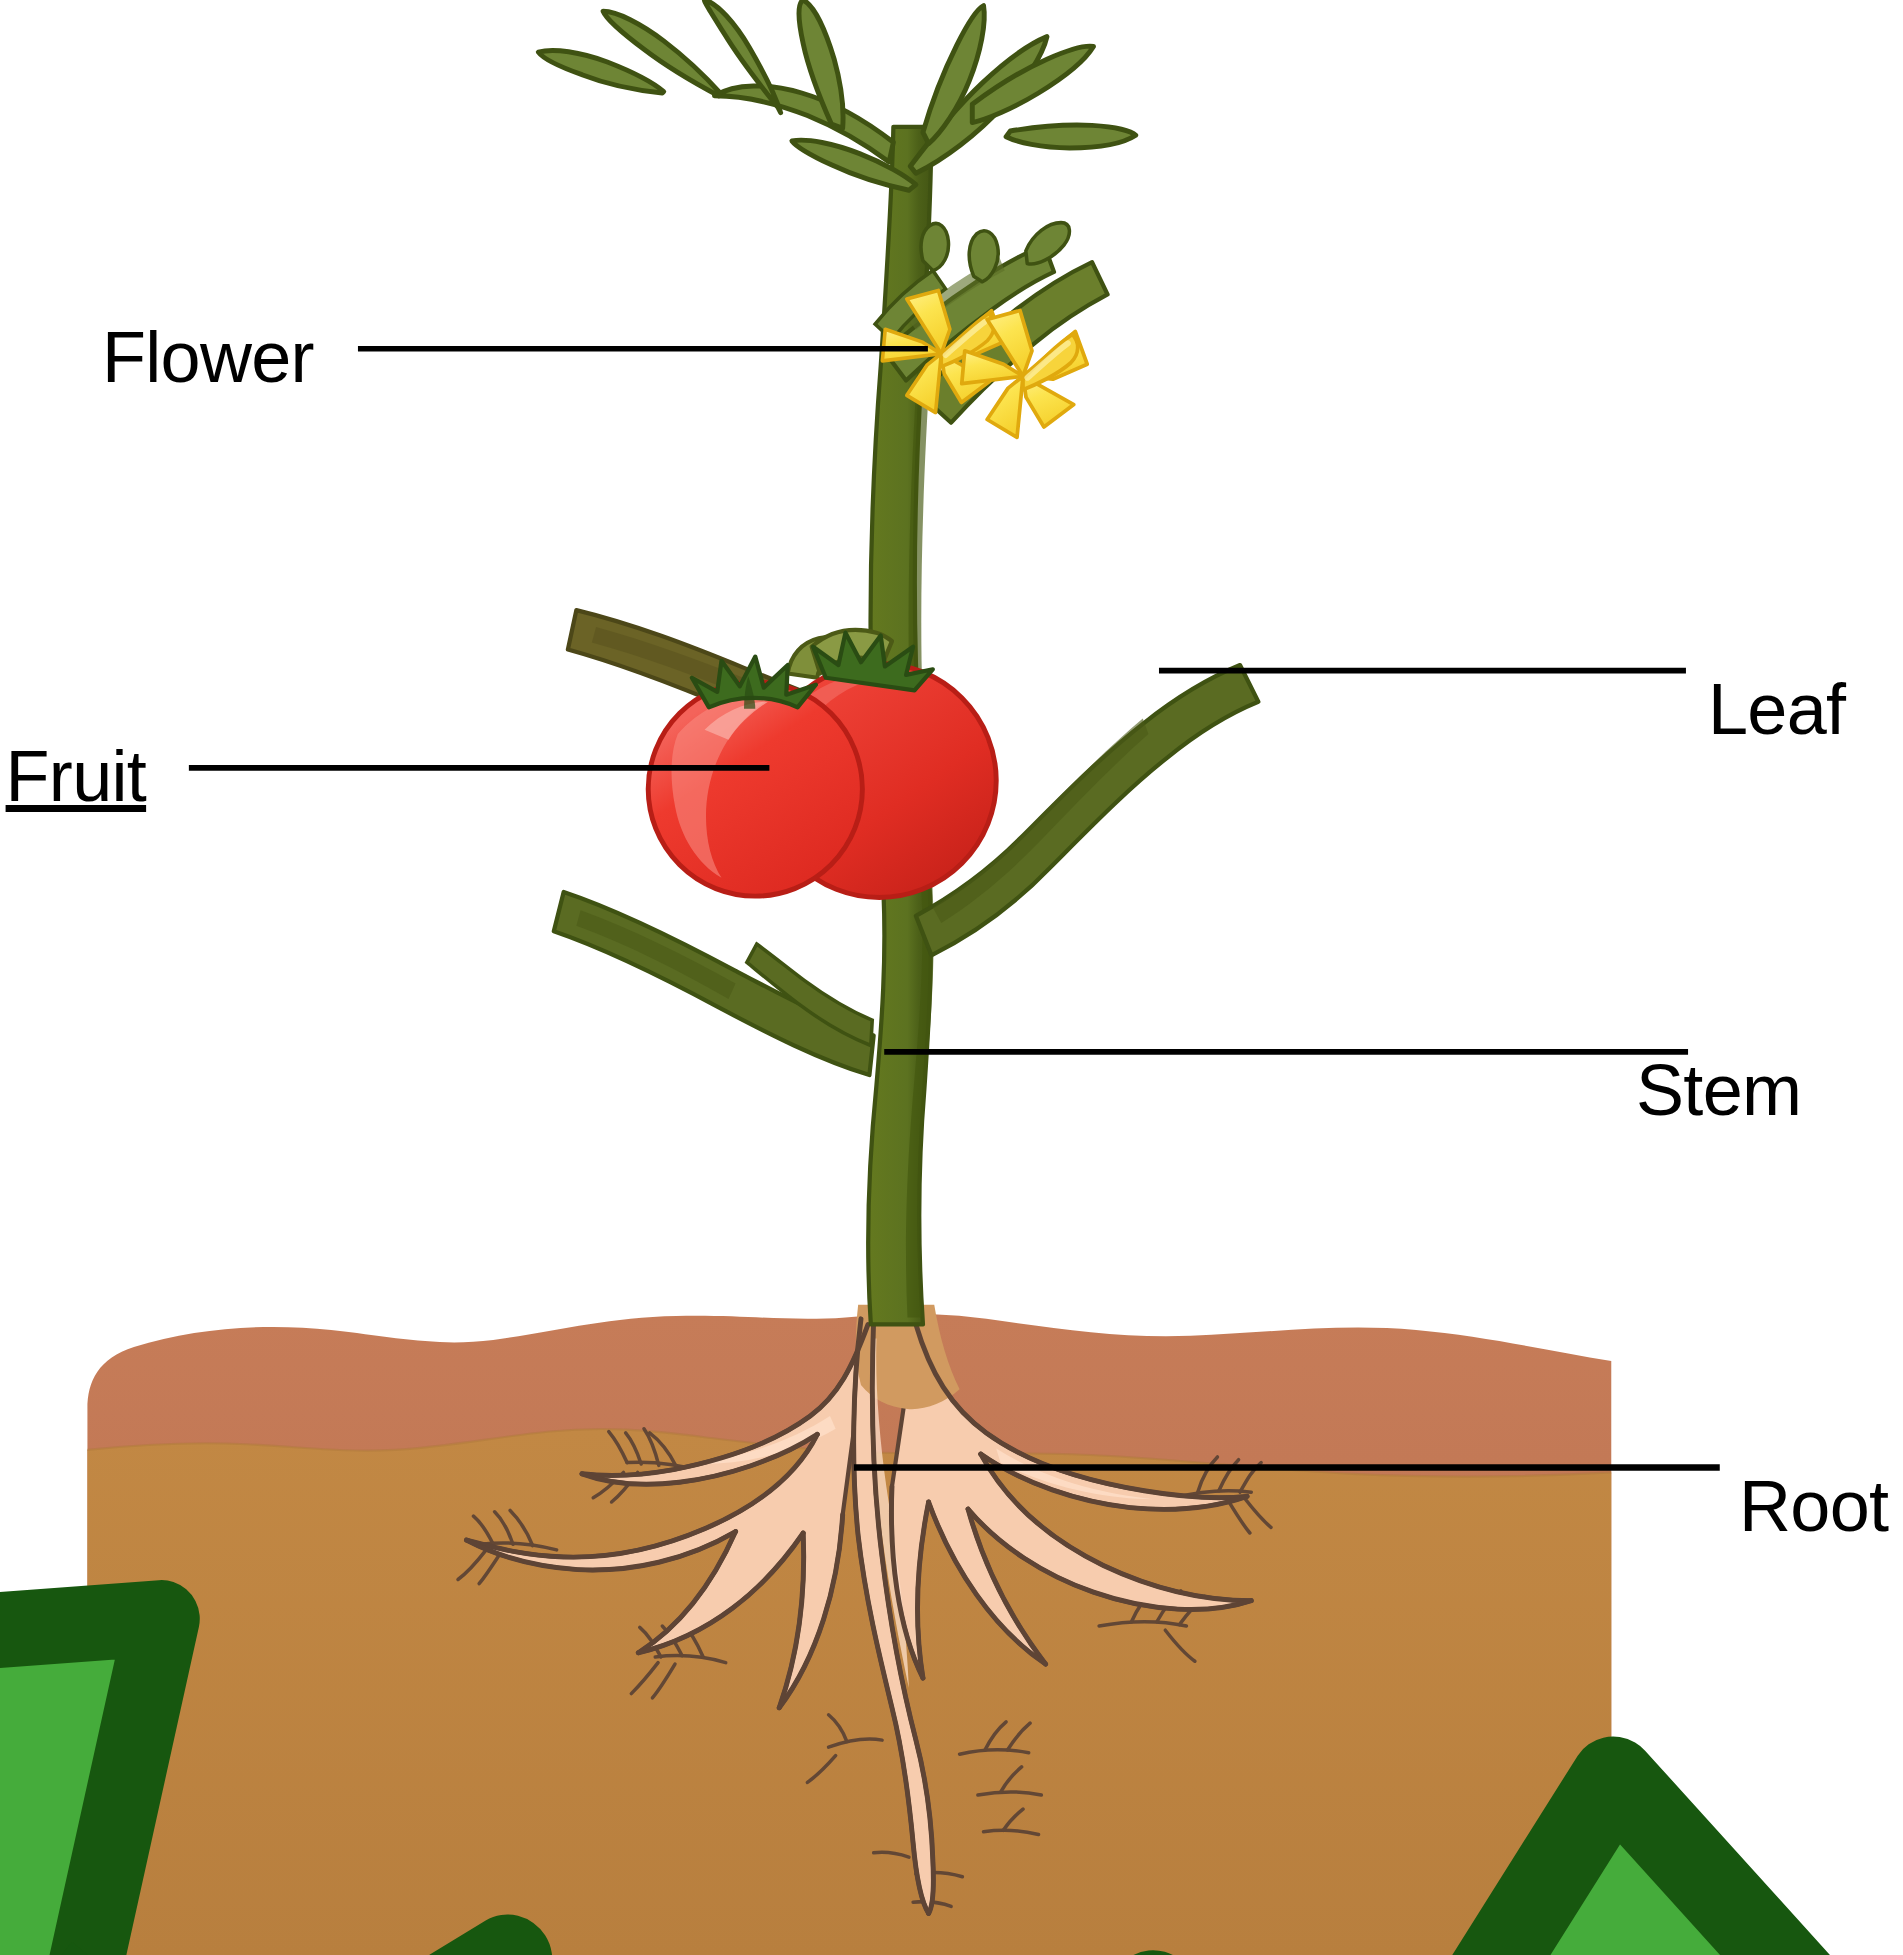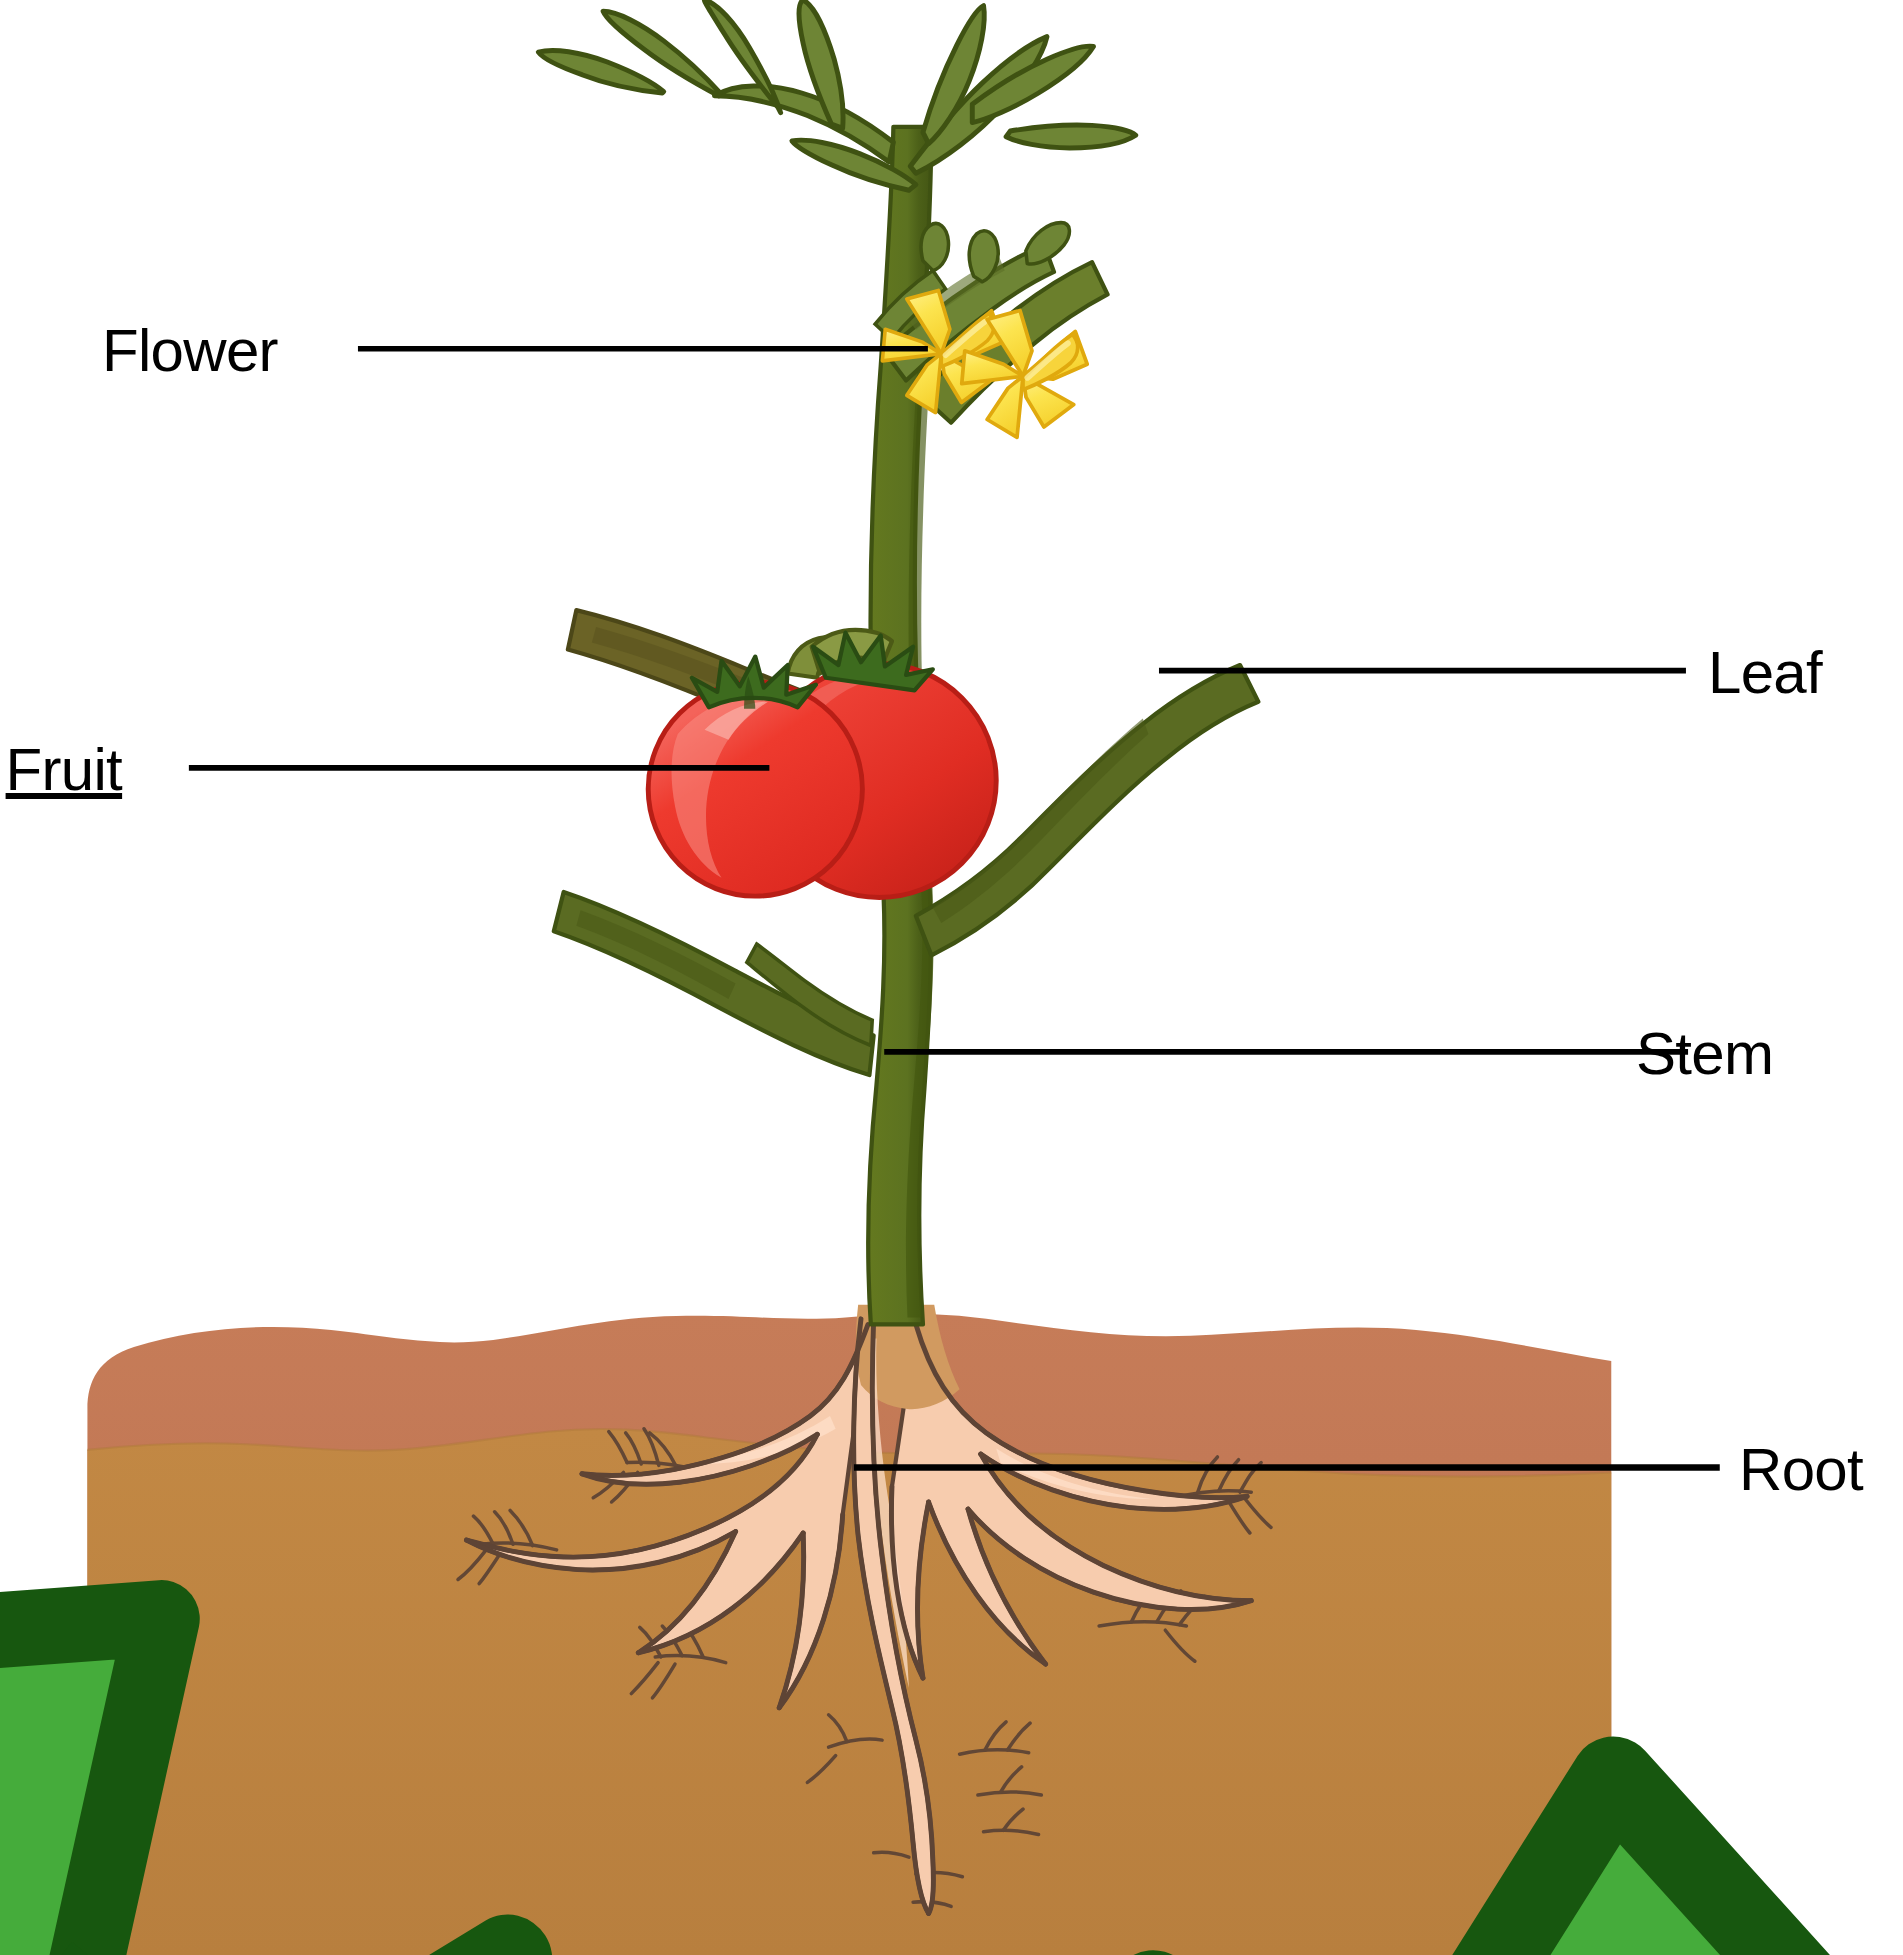--- a/index.html
+++ b/index.html
@@ -8,28 +8,28 @@
     width:1903px;height:1955px;
     background:#ffffff;
     overflow:hidden;
     font-family:"Liberation Sans", sans-serif;
   }
   #art{position:absolute;left:0;top:0;width:1903px;height:1955px;}
   .lbl{
     position:absolute;
     color:#000000;
     font-family:"Liberation Sans", sans-serif;
-    font-size:60px;
+    font-size:72px;
     font-weight:400;
     line-height:1;
     white-space:nowrap;
     letter-spacing:-0.7px;
   }
   .lbl-left{text-align:right;}
-  .lbl-right{text-align:left;}
+  .lbl-right{text-align:left;margin-top:30px;}
 </style>
 </head>
 <body>
 
 <div id="stage">
 
   <svg id="art" viewBox="0 0 2701 2775" xmlns="http://www.w3.org/2000/svg">
     <defs>
       <linearGradient id="tomGrad" x1="0.25" y1="0.12" x2="0.78" y2="0.92">
         <stop offset="0%" stop-color="#F4635A"></stop>

